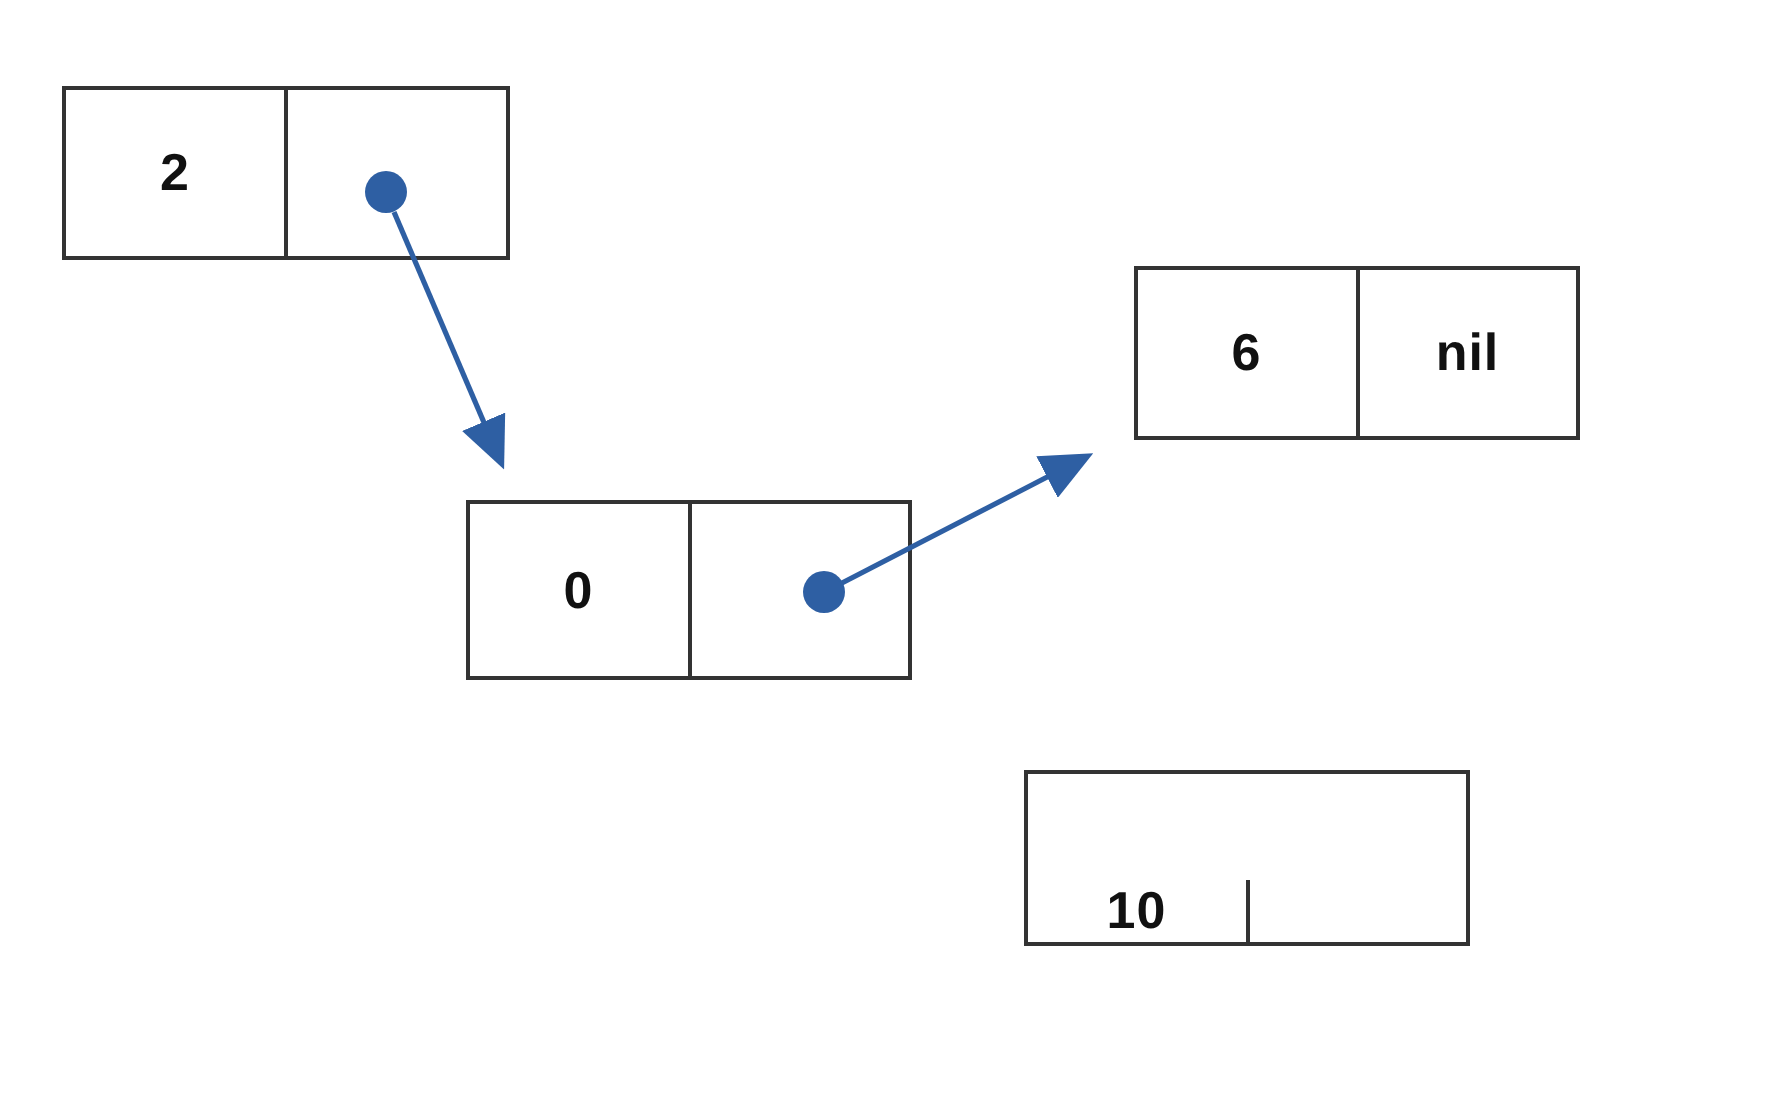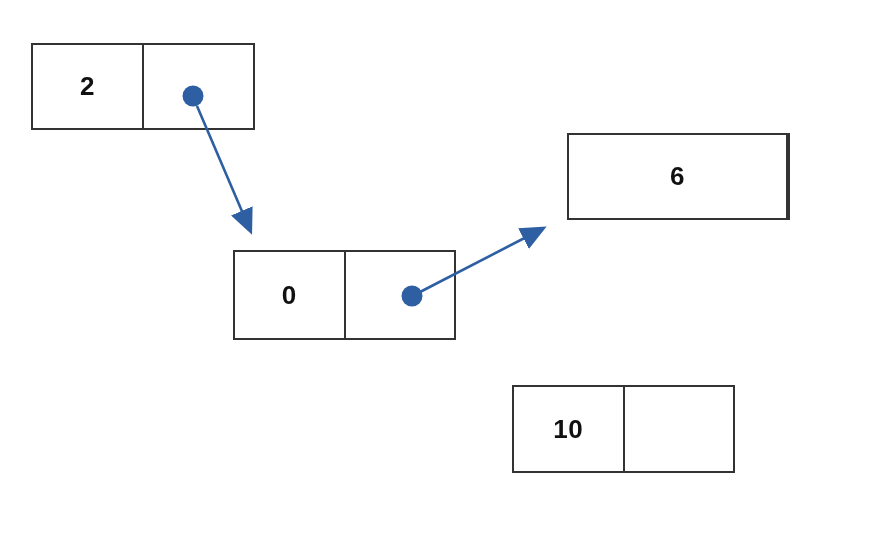--- a/index.html
+++ b/index.html
@@ -32,21 +32,21 @@
     color: #111111;
     letter-spacing: 0.5px;
   }
   .cell.value {
     border-right: 2px solid #333333;
   }
   
   .pos-node-2  { left: 31px;  top: 43px;  width: 224px; height: 87px; }
   .pos-node-0  { left: 233px; top: 250px; width: 223px; height: 90px; }
   .pos-node-6  { left: 567px; top: 133px; width: 223px; height: 87px; }
-  .pos-node-10 { left: 512px; top: 385px; width: 223px; height: 88px; }
+  .pos-node-10 { left: 512px; top: 385px; width: 223px; height: 88px; align-items: flex-end; }
   .overlay {
     position: absolute;
     left: 0;
     top: 0;
     pointer-events: none;
   }
 </style>
 </head>
 <body>
 
@@ -57,20 +57,21 @@
     <div class="cell next"></div>
   </div>
 
   <div class="node pos-node-0">
     <div class="cell value">0</div>
     <div class="cell next"></div>
   </div>
 
   <div class="node pos-node-6">
     <div class="cell value">6</div>
+    <div class="cell next">nil</div>
   </div>
 
   <div class="node pos-node-10">
     <div class="cell value">10</div>
     <div class="cell next"></div>
   </div>
 
   <svg class="overlay" width="885" height="548" viewBox="0 0 885 548">
     <defs>
       <marker id="arrowhead" markerWidth="10" markerHeight="9" refX="8" refY="4.5" orient="auto">

